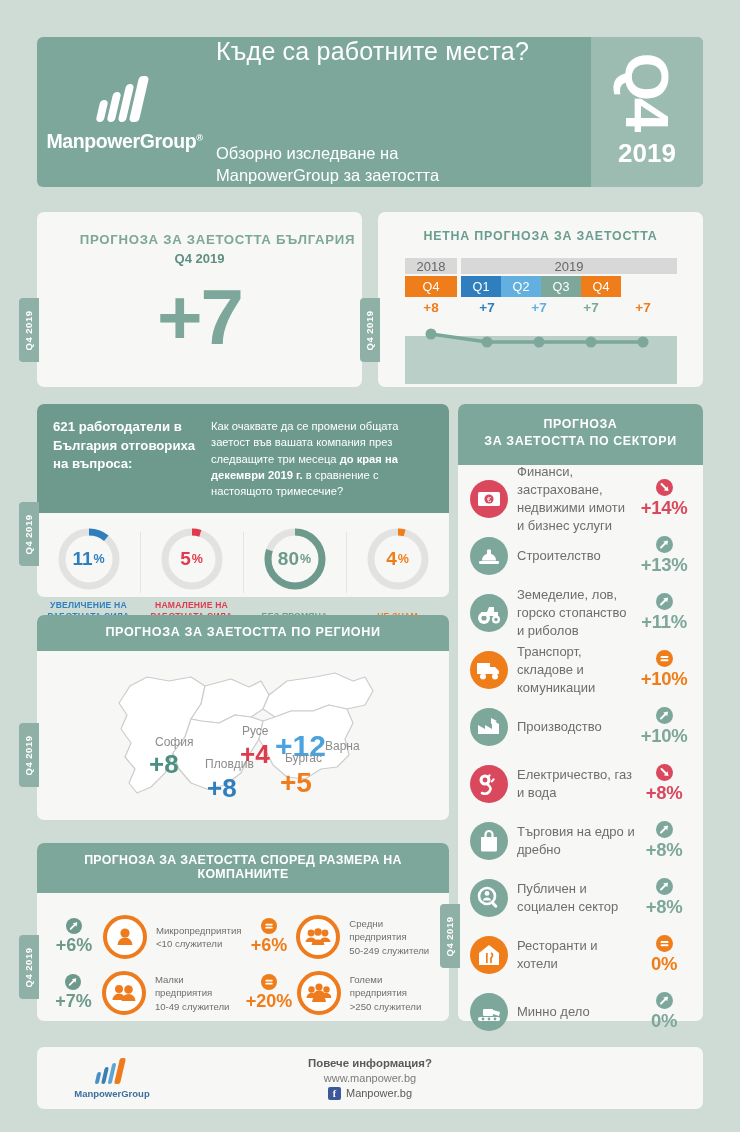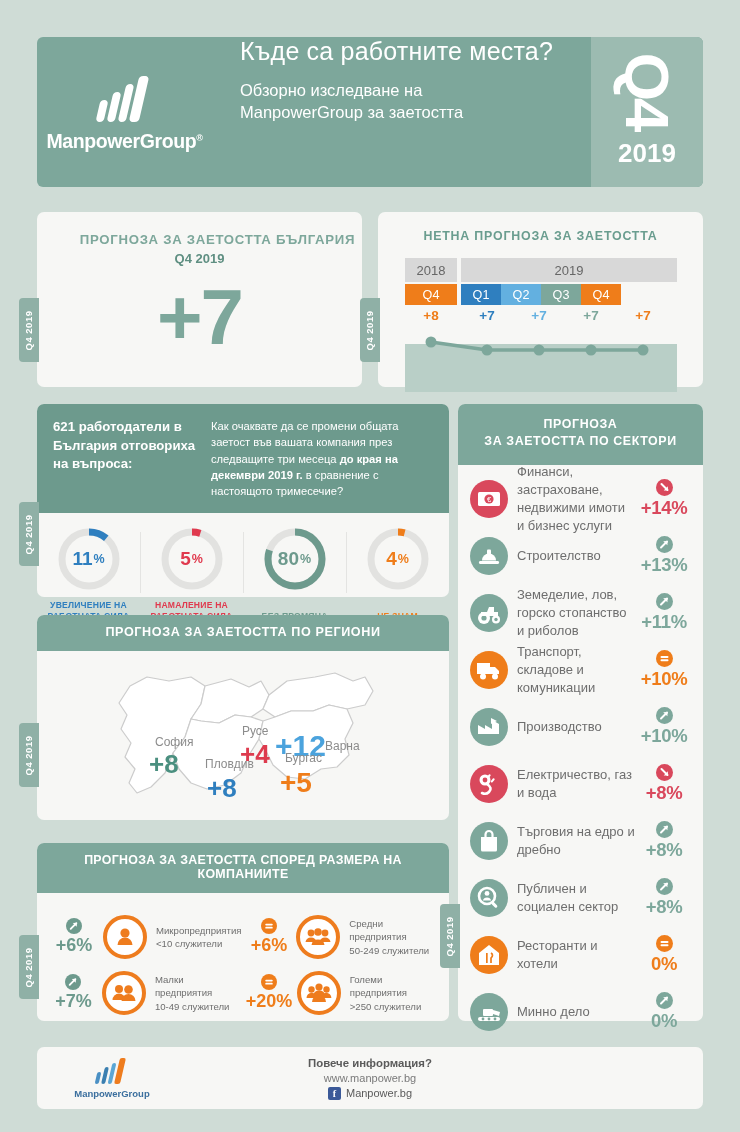--- a/index.html
+++ b/index.html
@@ -22,21 +22,21 @@
   .mpg-logo-mark { width:58px; height:46px; position:relative; margin-bottom:8px; }
   .mpg-logo-mark i { position:absolute; bottom:0; display:block; background:#fff; border-radius:4px;
      transform: skewX(-13deg); }
   .mpg-logo-mark i:nth-child(1){ left:2px;  width:8px; height:22px;}
   .mpg-logo-mark i:nth-child(2){ left:14px; width:8px; height:30px;}
   .mpg-logo-mark i:nth-child(3){ left:26px; width:8px; height:38px;}
   .mpg-logo-mark i:nth-child(4){ left:38px; width:10px;height:46px;}
   .mpg-wordmark { color:#fff; font-size:19.5px; font-weight:bold; letter-spacing:-0.4px; position:relative;}
   .mpg-wordmark sup { font-size:9px; vertical-align:super; }
 
-  .header-mid { flex:1; display:flex; flex-direction:column; justify-content:flex-start; padding-left: 4px; margin-left: 24px;}
+  .header-mid { flex:1; display:flex; flex-direction:column; justify-content:space-between; padding-left: 4px;}
   .header-title { color:#fff; font-size:25px; font-weight:normal; letter-spacing:0.2px; margin-bottom:14px;}
   .header-sub { color:#fff; font-size:16.5px; line-height:1.33; font-weight:normal;}
 
   .header-right {
     width:112px; background:#9cbbb1; border-radius:0 6px 6px 0;
     display:flex; flex-direction:column; align-items:center; justify-content:center;
   }
   .q4-big { color:#fff; font-size:62px; font-weight:bold; line-height:1;
      transform: rotate(90deg); letter-spacing:-3px; margin-bottom: 16px; margin-top:4px;}
   .q4-year { color:#fff; font-size:26px; font-weight:bold; letter-spacing:0px;}
@@ -61,21 +61,21 @@
       letter-spacing:0.7px; padding-top:20px;padding-left:36px; }
   #panelBG .p1-sub { text-align:center; color:#5f8f82; font-size:13px; font-weight:bold; padding-top:4px;}
   #panelBG .p1-big { text-align:center; color:#7da79b; font-size:78px; font-weight:bold;
       line-height:1; padding-top:12px; letter-spacing:-2px;}
 
   
   #panelNet { left:378px; top:212px; width:325px; height:175px; }
   #panelNet .p2-title { text-align:center; color:#6a9d8f; font-size:12.4px; font-weight:bold;
       letter-spacing:0.8px; padding-top:17px;}
   .netchart { position:absolute; left:27px; top:46px; width:272px; }
-  .row-years { display:flex; height:24px; }
+  .row-years { display:flex; height:16px; }
   .row-years div { background:#d8d8d8; color:#666; font-size:13px; display:flex;
       align-items:center; justify-content:center; }
   .yr2018 { width:52px; margin-right:4px; }
   .yr2019 { flex:1; }
   .row-q { display:flex; height:21px; margin-top:2px;}
   .row-q div { color:#fff; font-size:12.6px; display:flex; align-items:center; justify-content:center; }
   .qc { width:52px; margin-right:4px;}
   .qn { width:40px; }
   .row-vals { display:flex; height:22px; margin-top:3px; }
   .row-vals div { width:52px; font-size:13.5px; font-weight:bold; text-align:center;}

